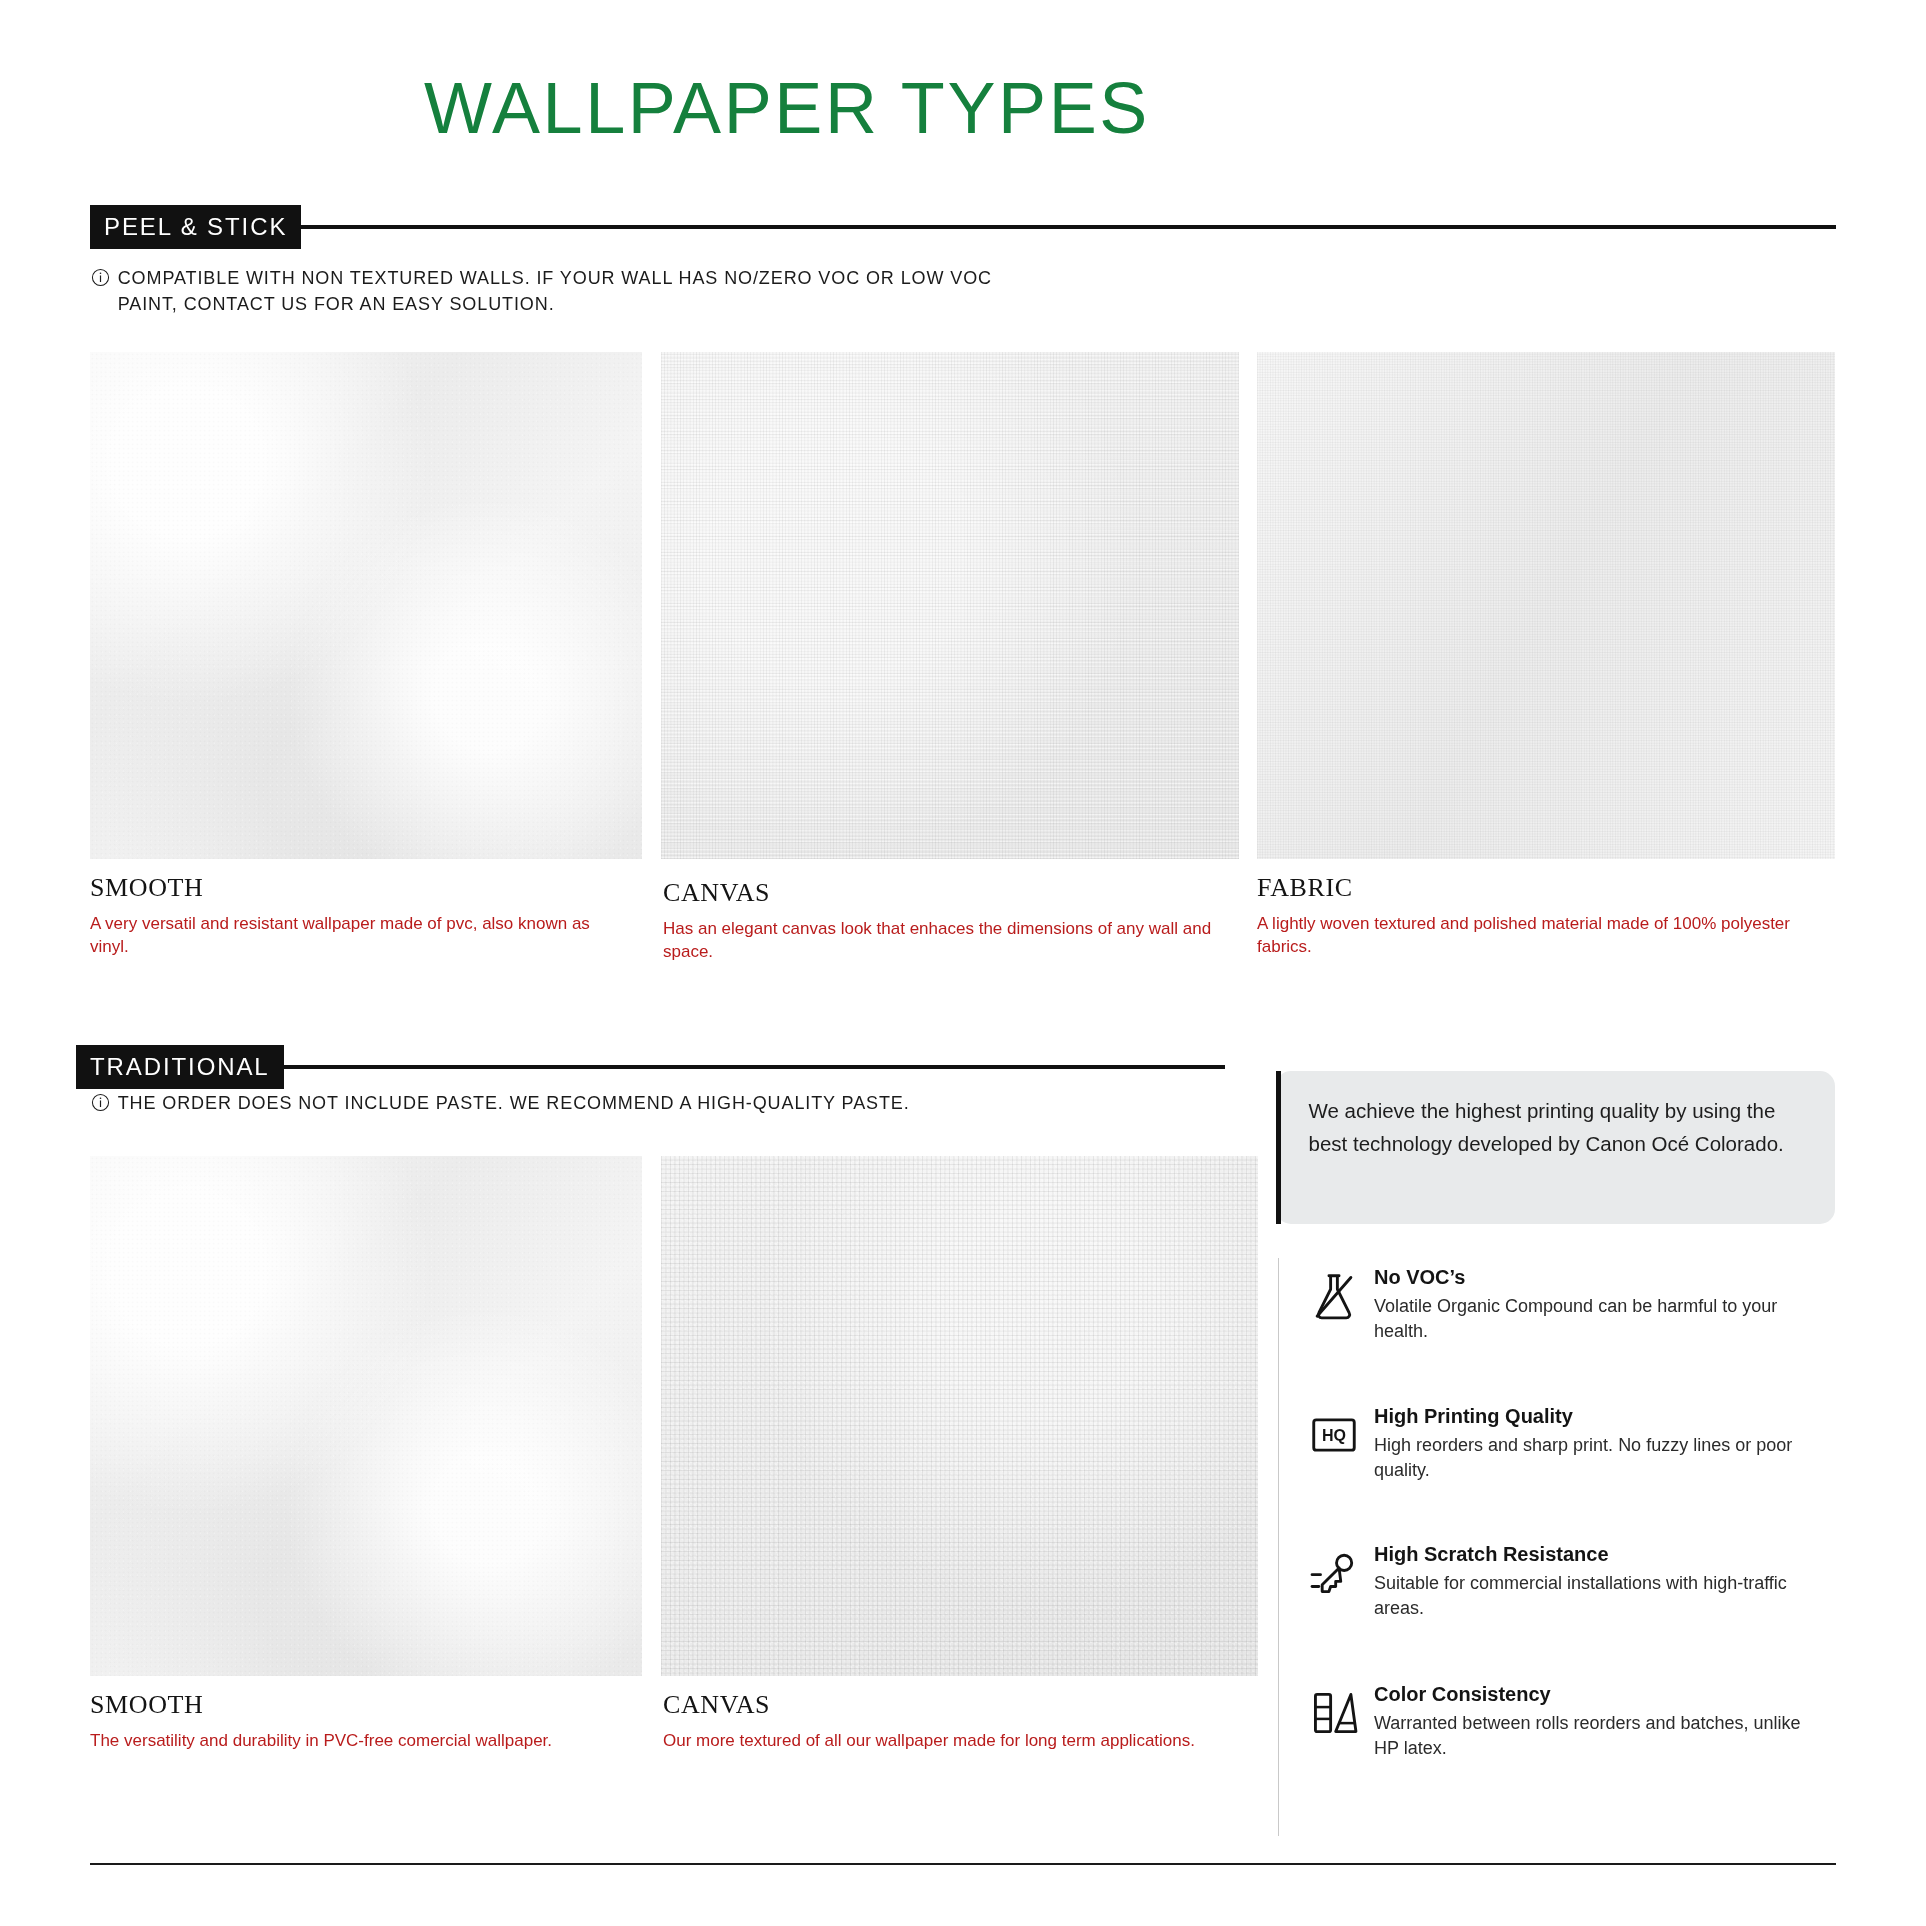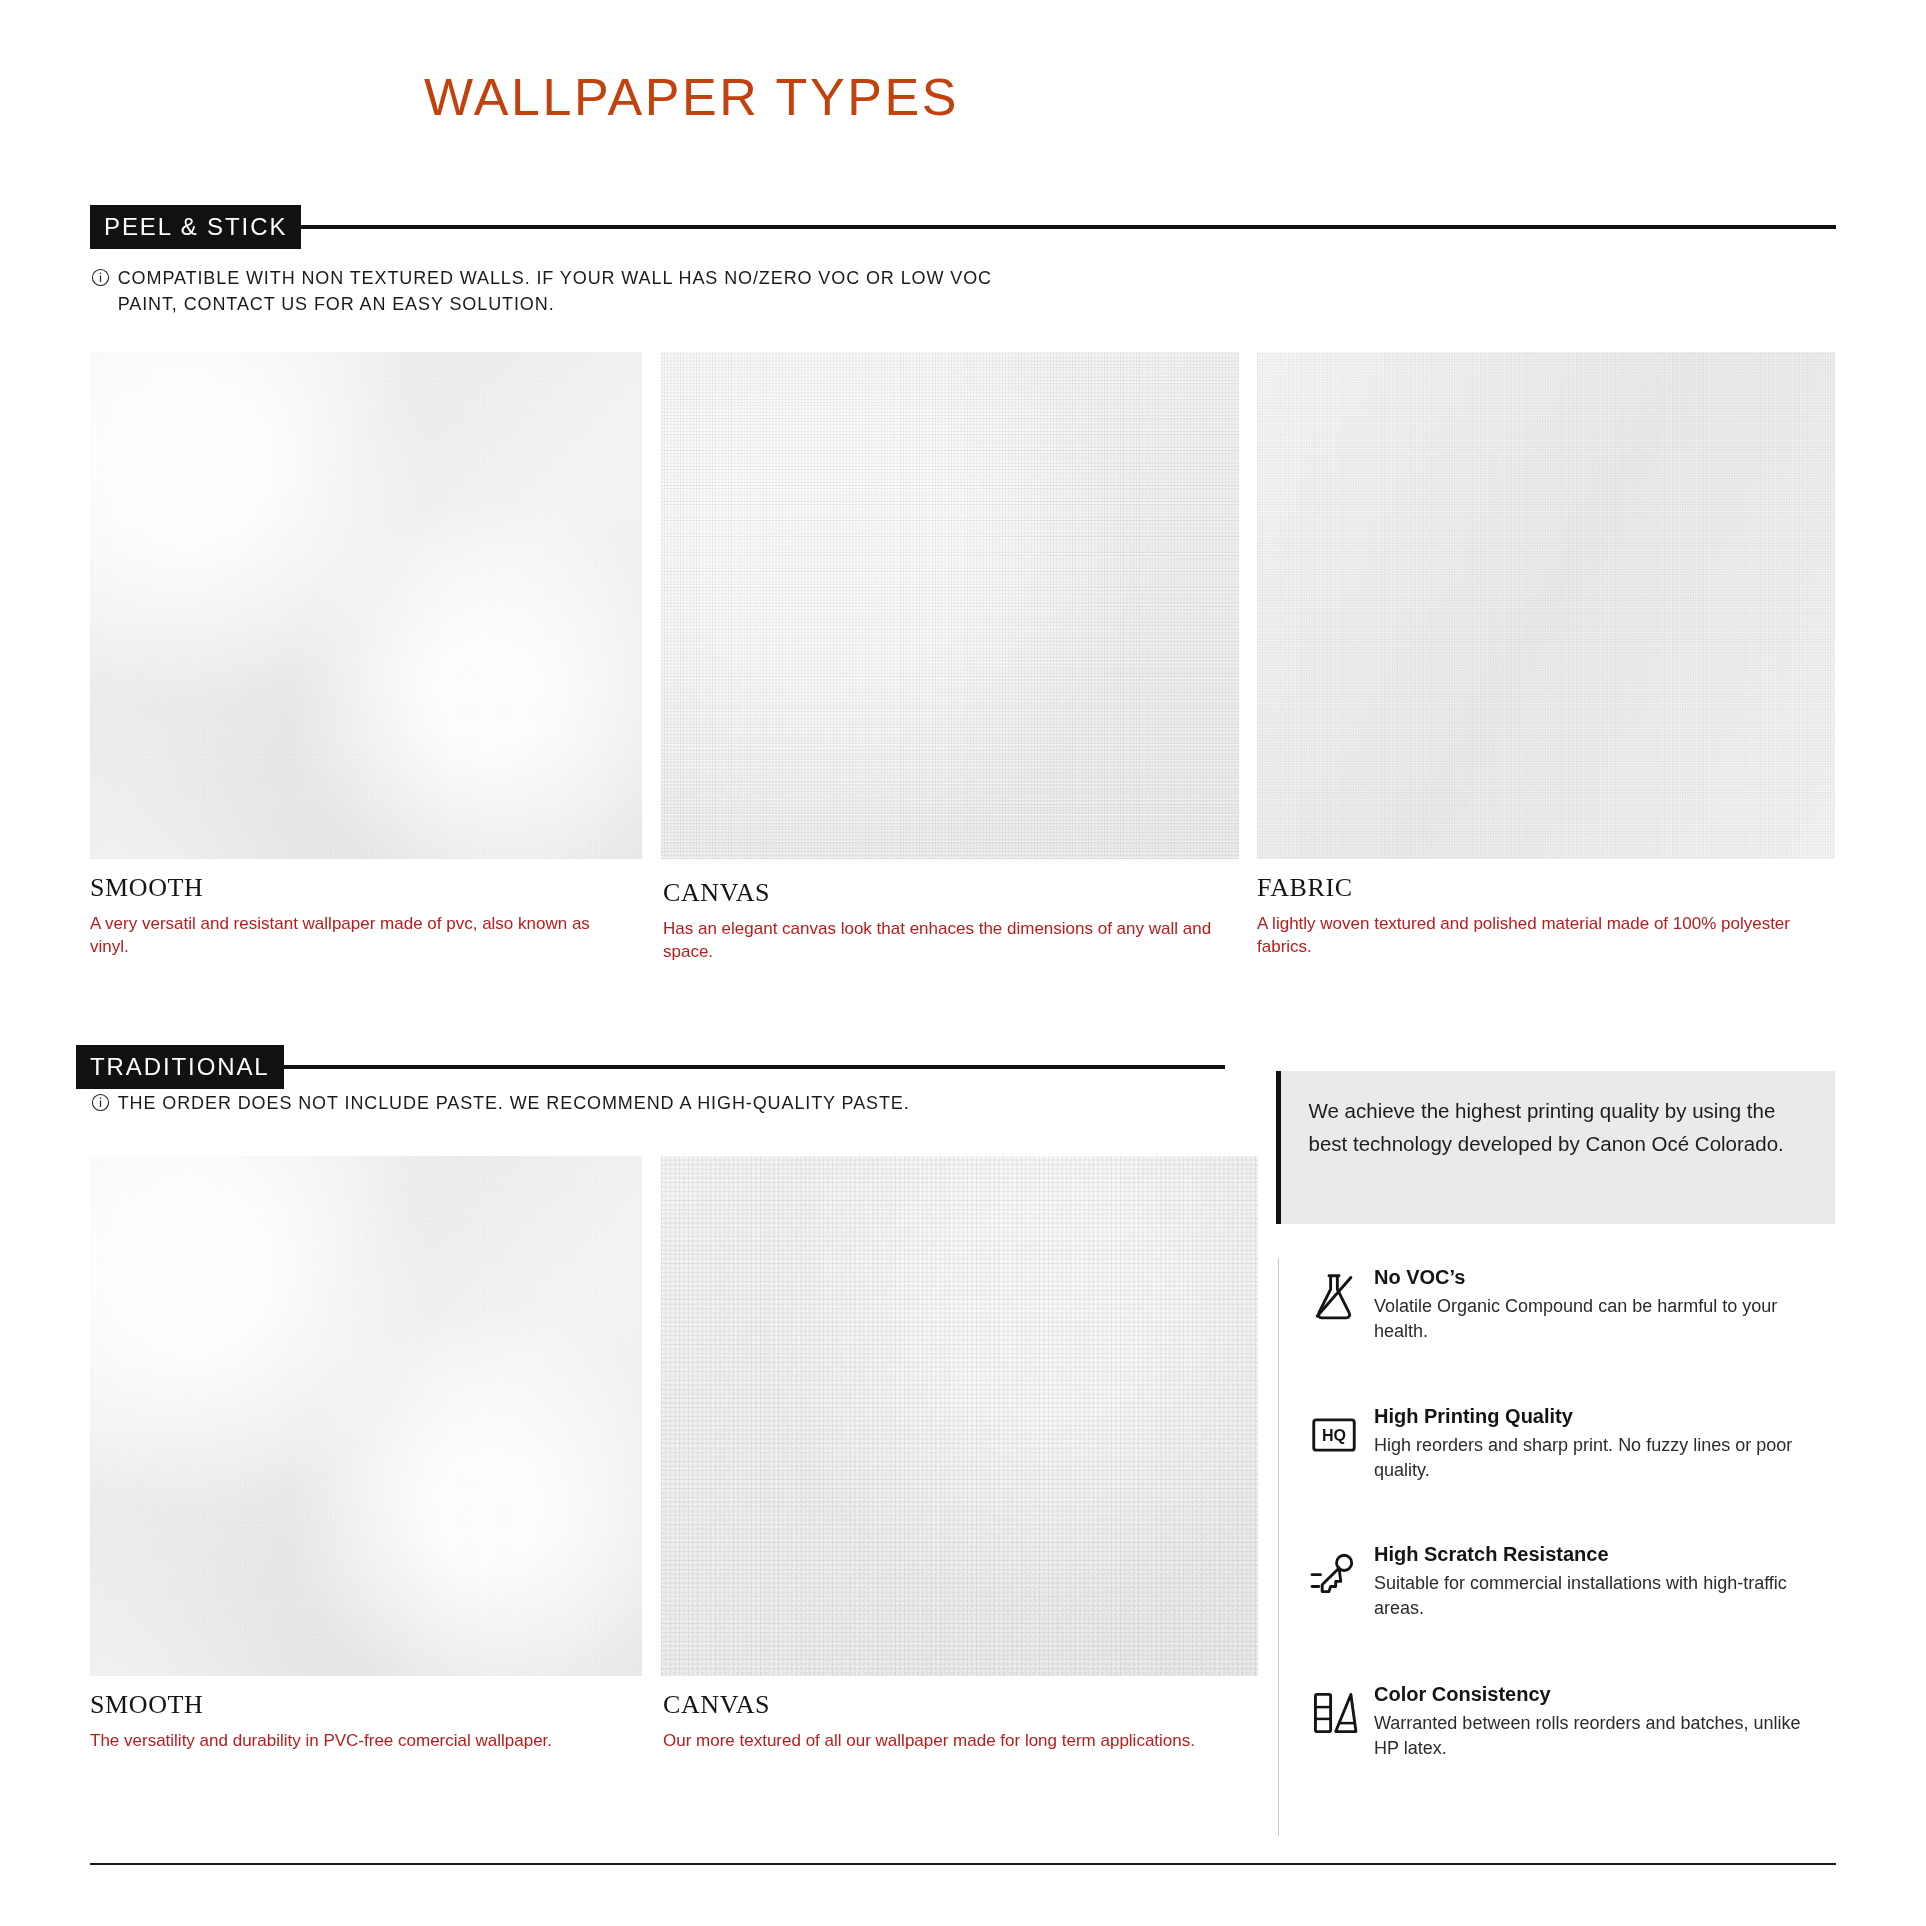--- a/index.html
+++ b/index.html
@@ -19,24 +19,24 @@
     position: absolute;
     inset: 0;
     padding: 0;
   }
 
   
   .title {
     position: absolute;
     left: 424px;
     top: 67px;
-    font-size: 52px;
+    font-size: 72px;
     letter-spacing: 2.6px;
     font-weight: 300;
-    color: #c2410c;
+    color: #15803d;
     white-space: nowrap;
   }
 
   
   .section-bar {
     position: absolute;
     display: flex;
     align-items: center;
   }
   .section-tag {
@@ -152,20 +152,21 @@
     line-height: 1.38;
     color: #b91c1c;
     font-weight: 400;
   }
 
   
   .quote-box {
     position: absolute;
     background: #e8eaeb;
     display: flex;
+    border-radius: 15px;
   }
   .quote-accent {
     width: 4.5px;
     background: #111111;
     flex: 0 0 4.5px;
   }
   .quote-text {
     padding: 23px 26px 23px 28px;
     font-size: 20.5px;
     line-height: 1.62;

